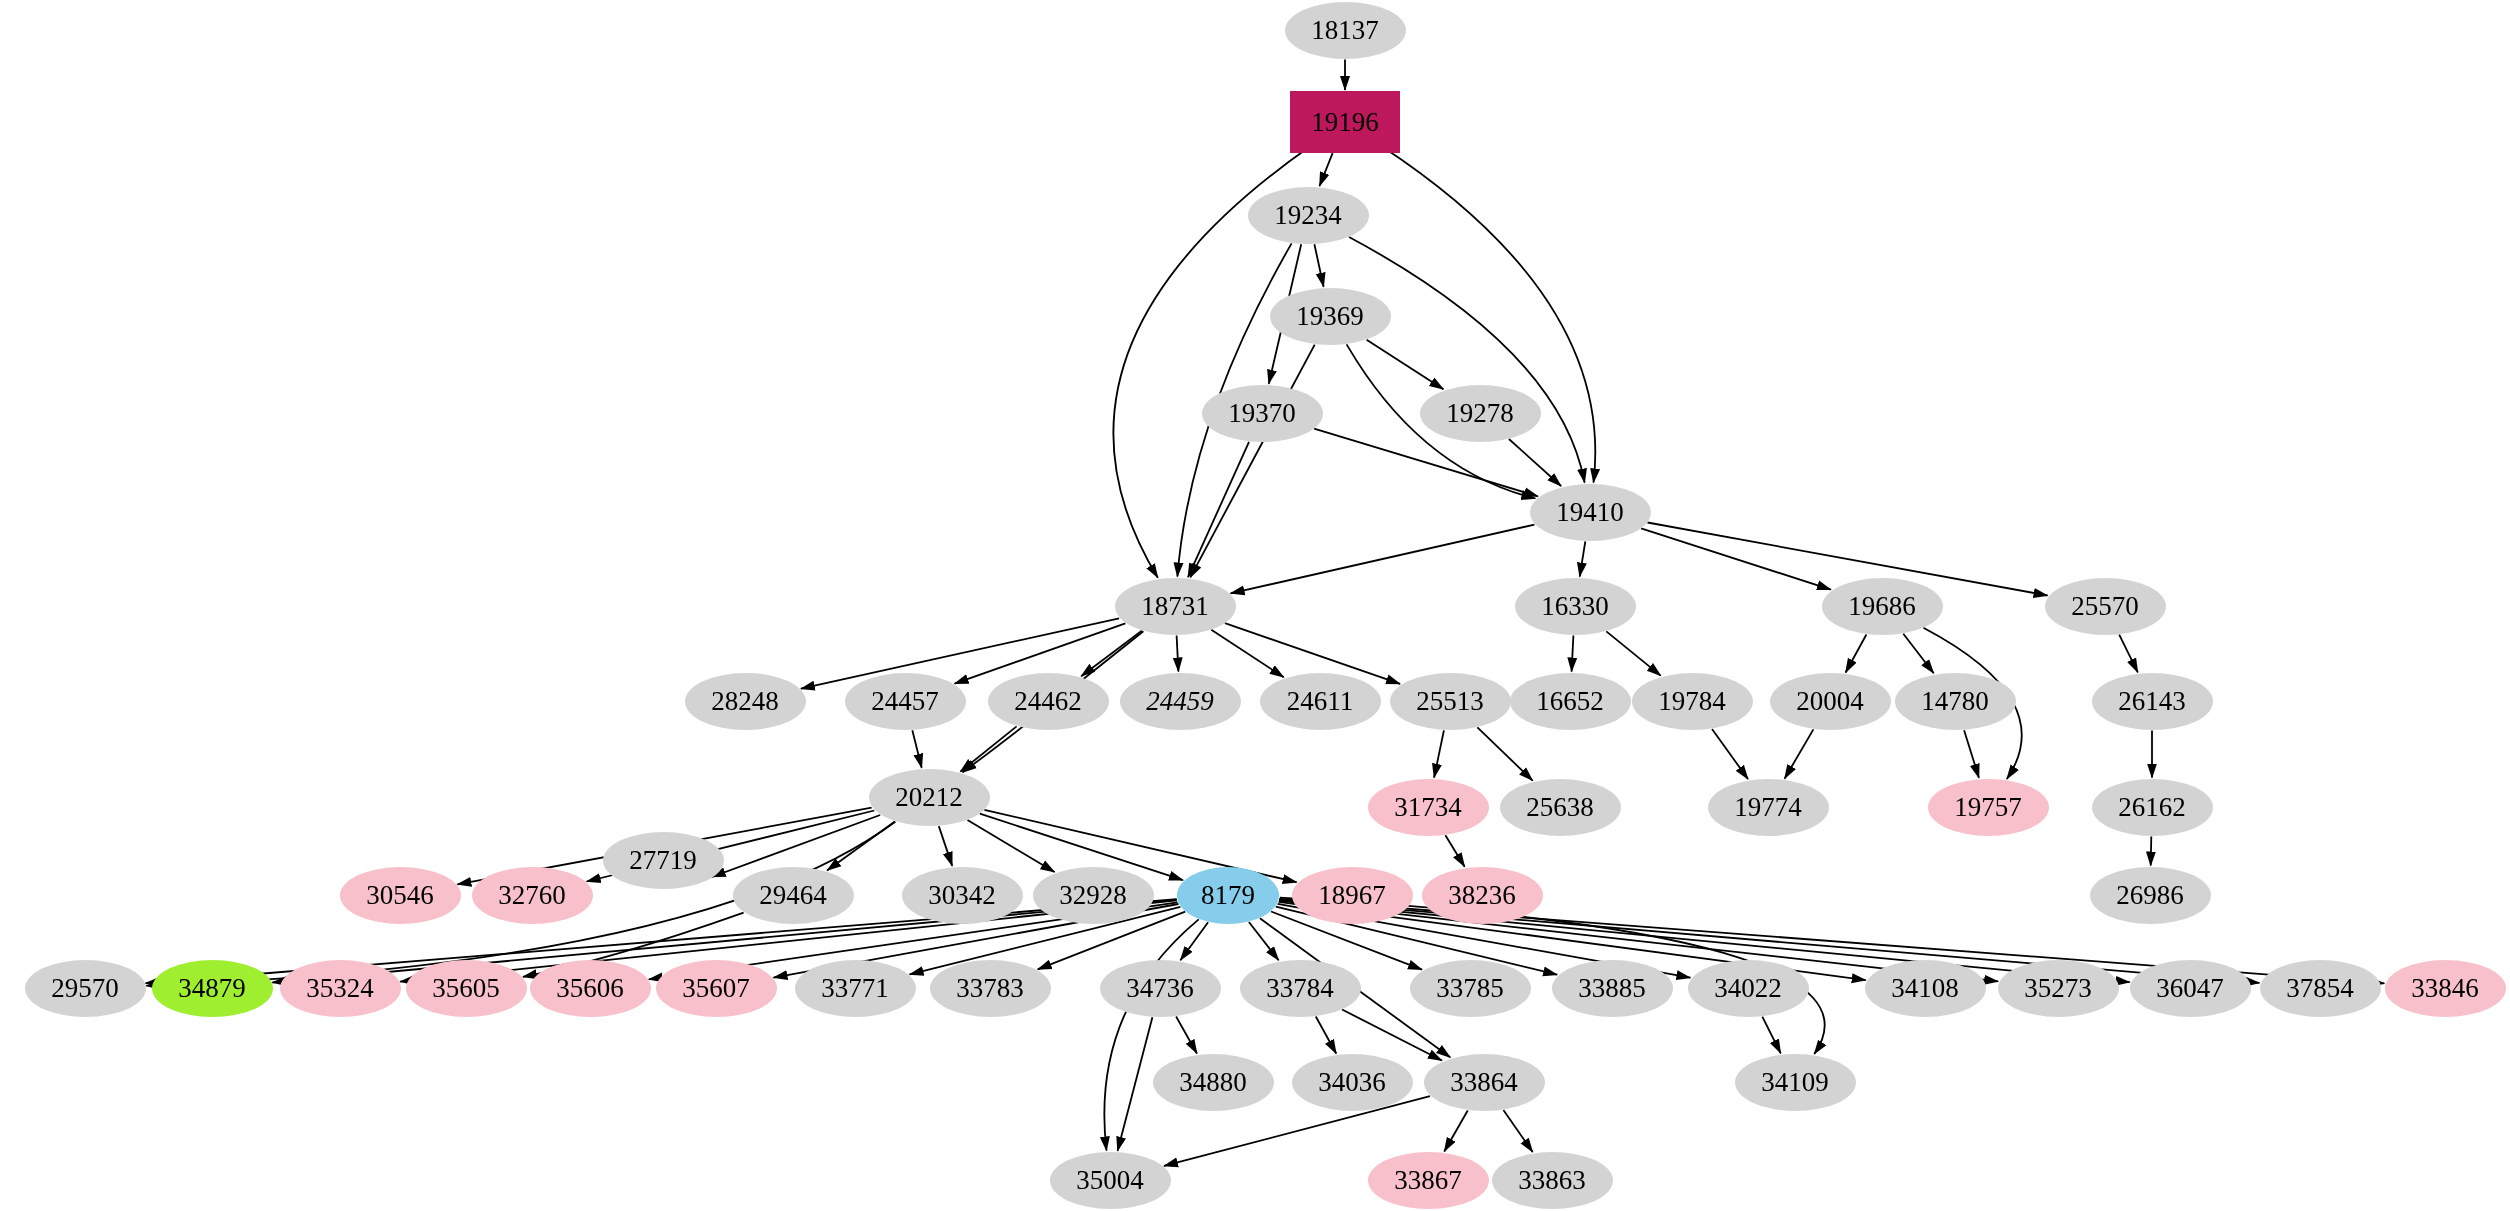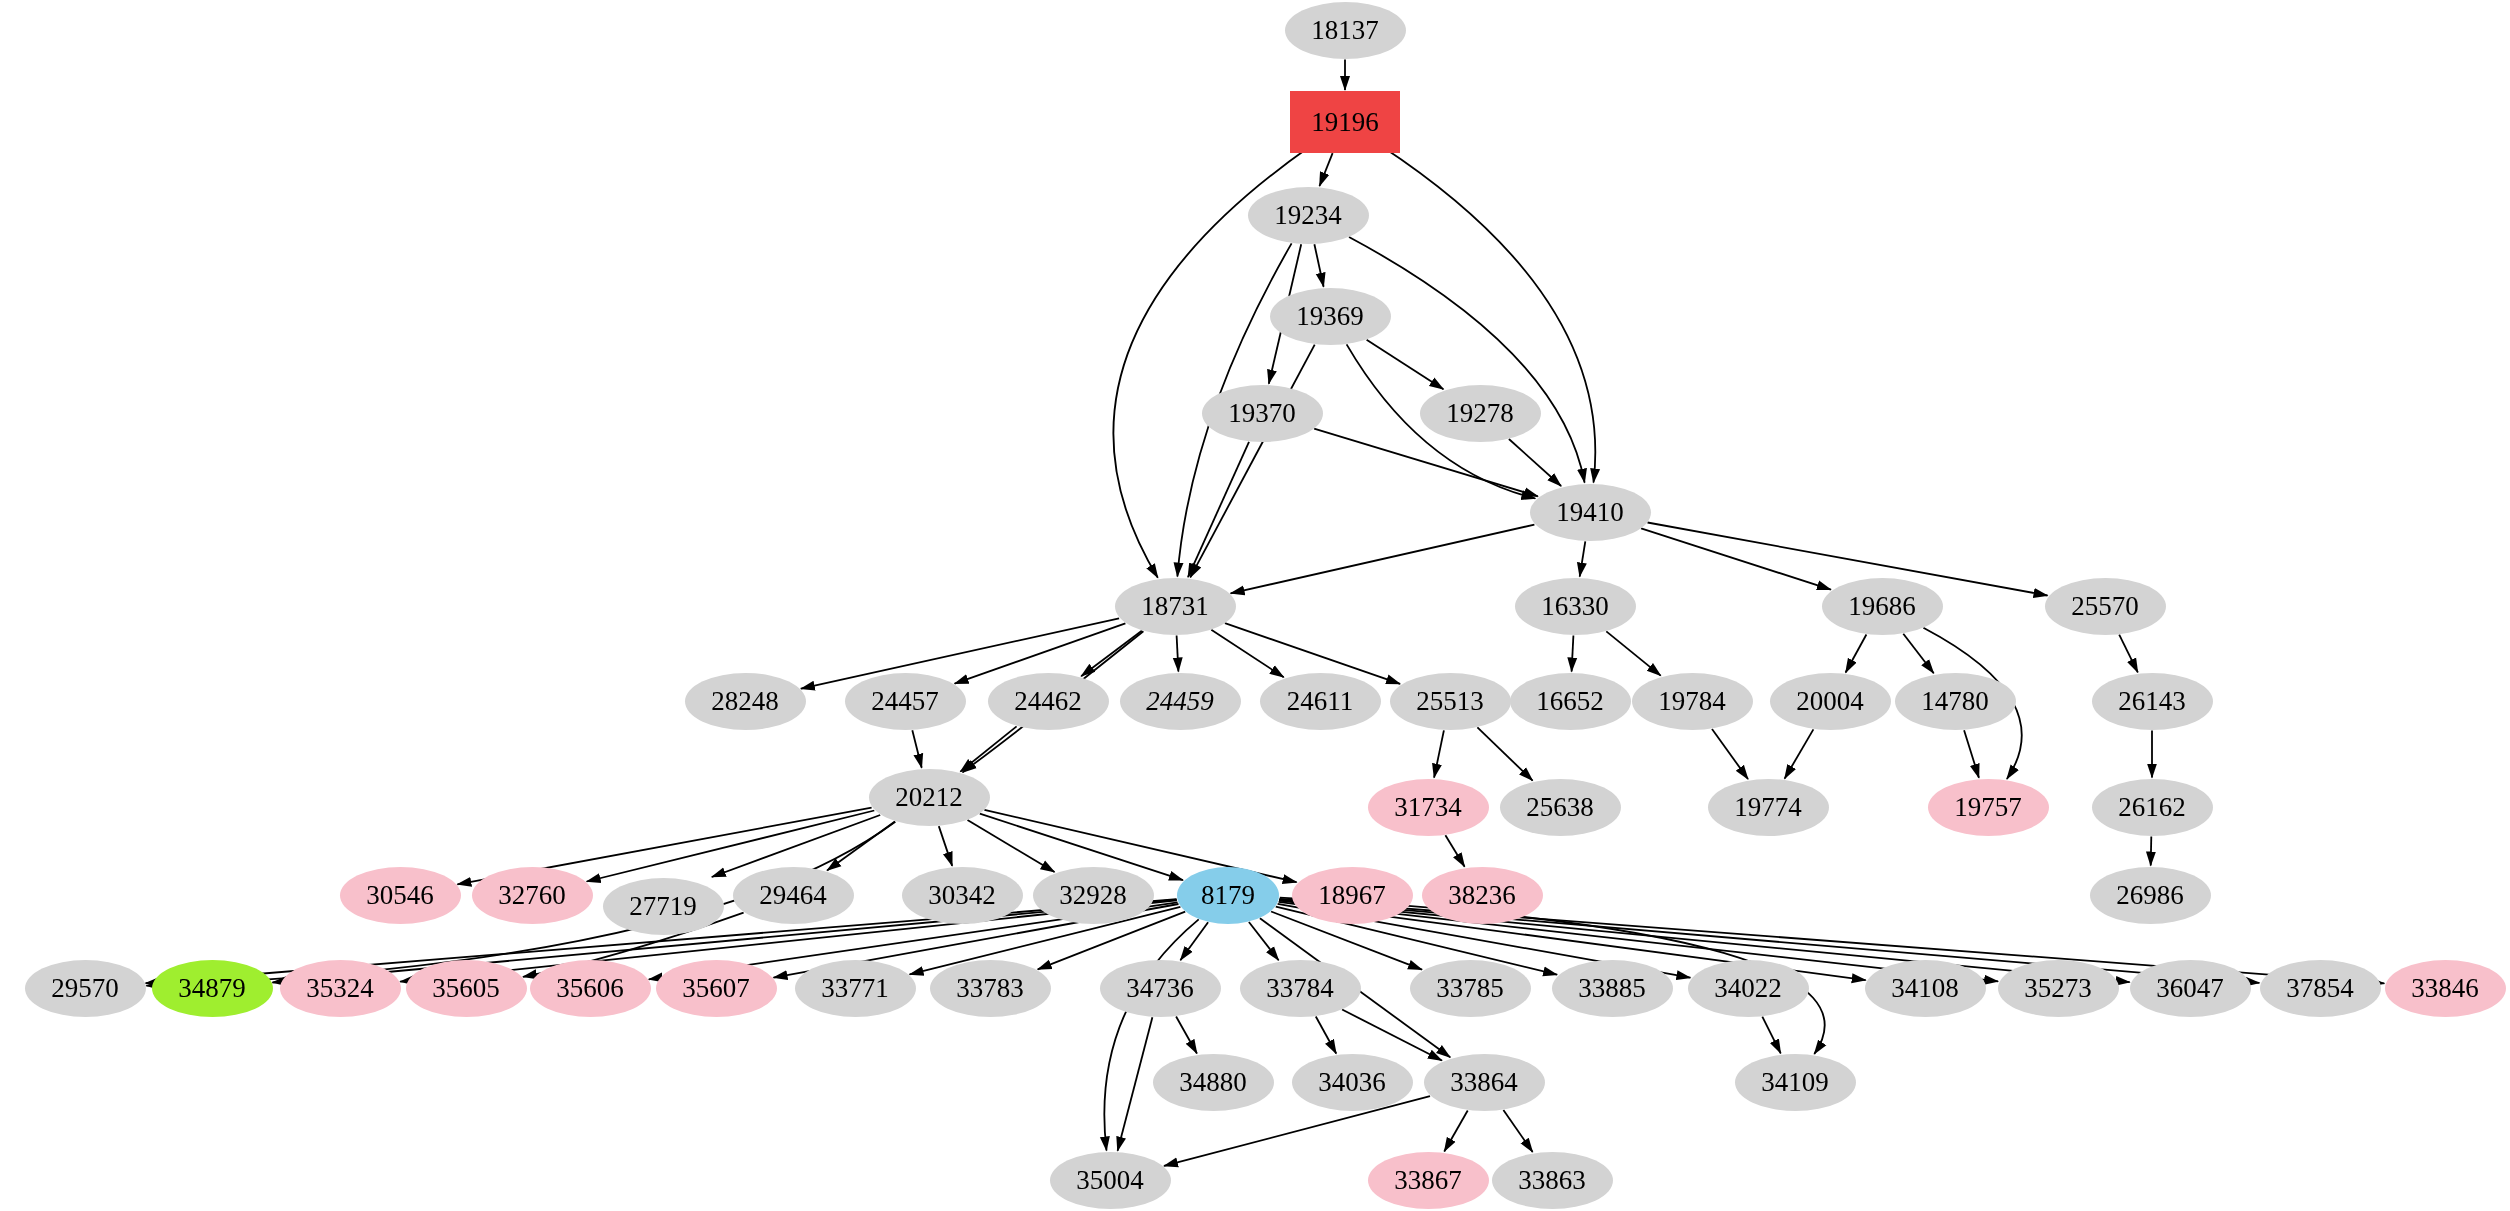--- a/index.html
+++ b/index.html
@@ -99,21 +99,21 @@
         <path d="M1315.8,1016.5 L1336.2,1053.5" class="edge" stroke="#000000" marker-end="url(#arrow)"></path>
         <path d="M1342.1,1009.5 L1441.9,1060.5" class="edge" stroke="#000000" marker-end="url(#arrow)"></path>
         <path d="M1467.7,1110.5 L1444.3,1151.5" class="edge" stroke="#000000" marker-end="url(#arrow)"></path>
         <path d="M1503.4,1110.0 L1532.6,1152.0" class="edge" stroke="#000000" marker-end="url(#arrow)"></path>
         <path d="M1430.0,1096.1 L1164.0,1165.9" class="edge" stroke="#000000" marker-end="url(#arrow)"></path>
         <path d="M1762.3,1016.7 L1780.7,1053.3" class="edge" stroke="#000000" marker-end="url(#arrow)"></path>
       </g>
   </svg>
   <div id="node-layer">
       <div class="node" style="left: 1284.5px; top: 1.5px; width: 121px; height: 57px; background: rgb(211, 211, 211);">18137</div>
-      <div class="node box" style="left: 1290px; top: 91px; width: 110px; height: 62px; background: #ef4444;">19196</div>
+      <div class="node box" style="left: 1290px; top: 91px; width: 110px; height: 62px; background: #be185d;">19196</div>
       <div class="node" style="left: 1247.5px; top: 186.5px; width: 121px; height: 57px; background: rgb(211, 211, 211);">19234</div>
       <div class="node" style="left: 1269.5px; top: 287.5px; width: 121px; height: 57px; background: rgb(211, 211, 211);">19369</div>
       <div class="node" style="left: 1201.5px; top: 384.5px; width: 121px; height: 57px; background: rgb(211, 211, 211);">19370</div>
       <div class="node" style="left: 1419.5px; top: 384.5px; width: 121px; height: 57px; background: rgb(211, 211, 211);">19278</div>
       <div class="node" style="left: 1529.5px; top: 483.5px; width: 121px; height: 57px; background: rgb(211, 211, 211);">19410</div>
       <div class="node" style="left: 1114.5px; top: 577.5px; width: 121px; height: 57px; background: rgb(211, 211, 211);">18731</div>
       <div class="node" style="left: 1514.5px; top: 577.5px; width: 121px; height: 57px; background: rgb(211, 211, 211);">16330</div>
       <div class="node" style="left: 1821.5px; top: 577.5px; width: 121px; height: 57px; background: rgb(211, 211, 211);">19686</div>
       <div class="node" style="left: 2044.5px; top: 577.5px; width: 121px; height: 57px; background: rgb(211, 211, 211);">25570</div>
       <div class="node" style="left: 684.5px; top: 672.5px; width: 121px; height: 57px; background: rgb(211, 211, 211);">28248</div>
@@ -128,21 +128,21 @@
       <div class="node" style="left: 1894.5px; top: 672.5px; width: 121px; height: 57px; background: rgb(211, 211, 211);">14780</div>
       <div class="node" style="left: 2091.5px; top: 672.5px; width: 121px; height: 57px; background: rgb(211, 211, 211); font-family: Liberation Serif, serif;">26143</div>
       <div class="node" style="left: 868.5px; top: 768.5px; width: 121px; height: 57px; background: rgb(211, 211, 211);">20212</div>
       <div class="node" style="left: 1367.5px; top: 778.5px; width: 121px; height: 57px; background: rgb(248, 192, 203);">31734</div>
       <div class="node" style="left: 1499.5px; top: 778.5px; width: 121px; height: 57px; background: rgb(211, 211, 211);">25638</div>
       <div class="node" style="left: 1707.5px; top: 778.5px; width: 121px; height: 57px; background: rgb(211, 211, 211);">19774</div>
       <div class="node" style="left: 1927.5px; top: 778.5px; width: 121px; height: 57px; background: rgb(248, 192, 203);">19757</div>
       <div class="node" style="left: 2091.5px; top: 778.5px; width: 121px; height: 57px; background: rgb(211, 211, 211);">26162</div>
       <div class="node" style="left: 339.5px; top: 866.5px; width: 121px; height: 57px; background: rgb(248, 192, 203);">30546</div>
       <div class="node" style="left: 471.5px; top: 866.5px; width: 121px; height: 57px; background: rgb(248, 192, 203);">32760</div>
-      <div class="node" style="left: 602.5px; top: 878px; width: 121px; height: 57px; background: rgb(211, 211, 211);">27719</div>
+      <div class="node" style="left: 602.5px; top: 832px; width: 121px; height: 57px; background: rgb(211, 211, 211);">27719</div>
       <div class="node" style="left: 732.5px; top: 866.5px; width: 121px; height: 57px; background: rgb(211, 211, 211);">29464</div>
       <div class="node" style="left: 901.5px; top: 866.5px; width: 121px; height: 57px; background: rgb(211, 211, 211);">30342</div>
       <div class="node" style="left: 1032.5px; top: 866.5px; width: 121px; height: 57px; background: rgb(211, 211, 211);">32928</div>
       <div class="node" style="left: 1177px; top: 866.5px; width: 102px; height: 57px; background: rgb(133, 205, 234);">8179</div>
       <div class="node" style="left: 1291.5px; top: 866.5px; width: 121px; height: 57px; background: rgb(248, 192, 203);">18967</div>
       <div class="node" style="left: 1421.5px; top: 866.5px; width: 121px; height: 57px; background: rgb(248, 192, 203);">38236</div>
       <div class="node" style="left: 2089.5px; top: 866.5px; width: 121px; height: 57px; background: rgb(211, 211, 211);">26986</div>
       <div class="node" style="left: 24.5px; top: 959.5px; width: 121px; height: 57px; background: rgb(211, 211, 211);">29570</div>
       <div class="node" style="left: 151.5px; top: 959.5px; width: 121px; height: 57px; background: rgb(159, 238, 47);">34879</div>
       <div class="node" style="left: 279.5px; top: 959.5px; width: 121px; height: 57px; background: rgb(248, 192, 203);">35324</div>

